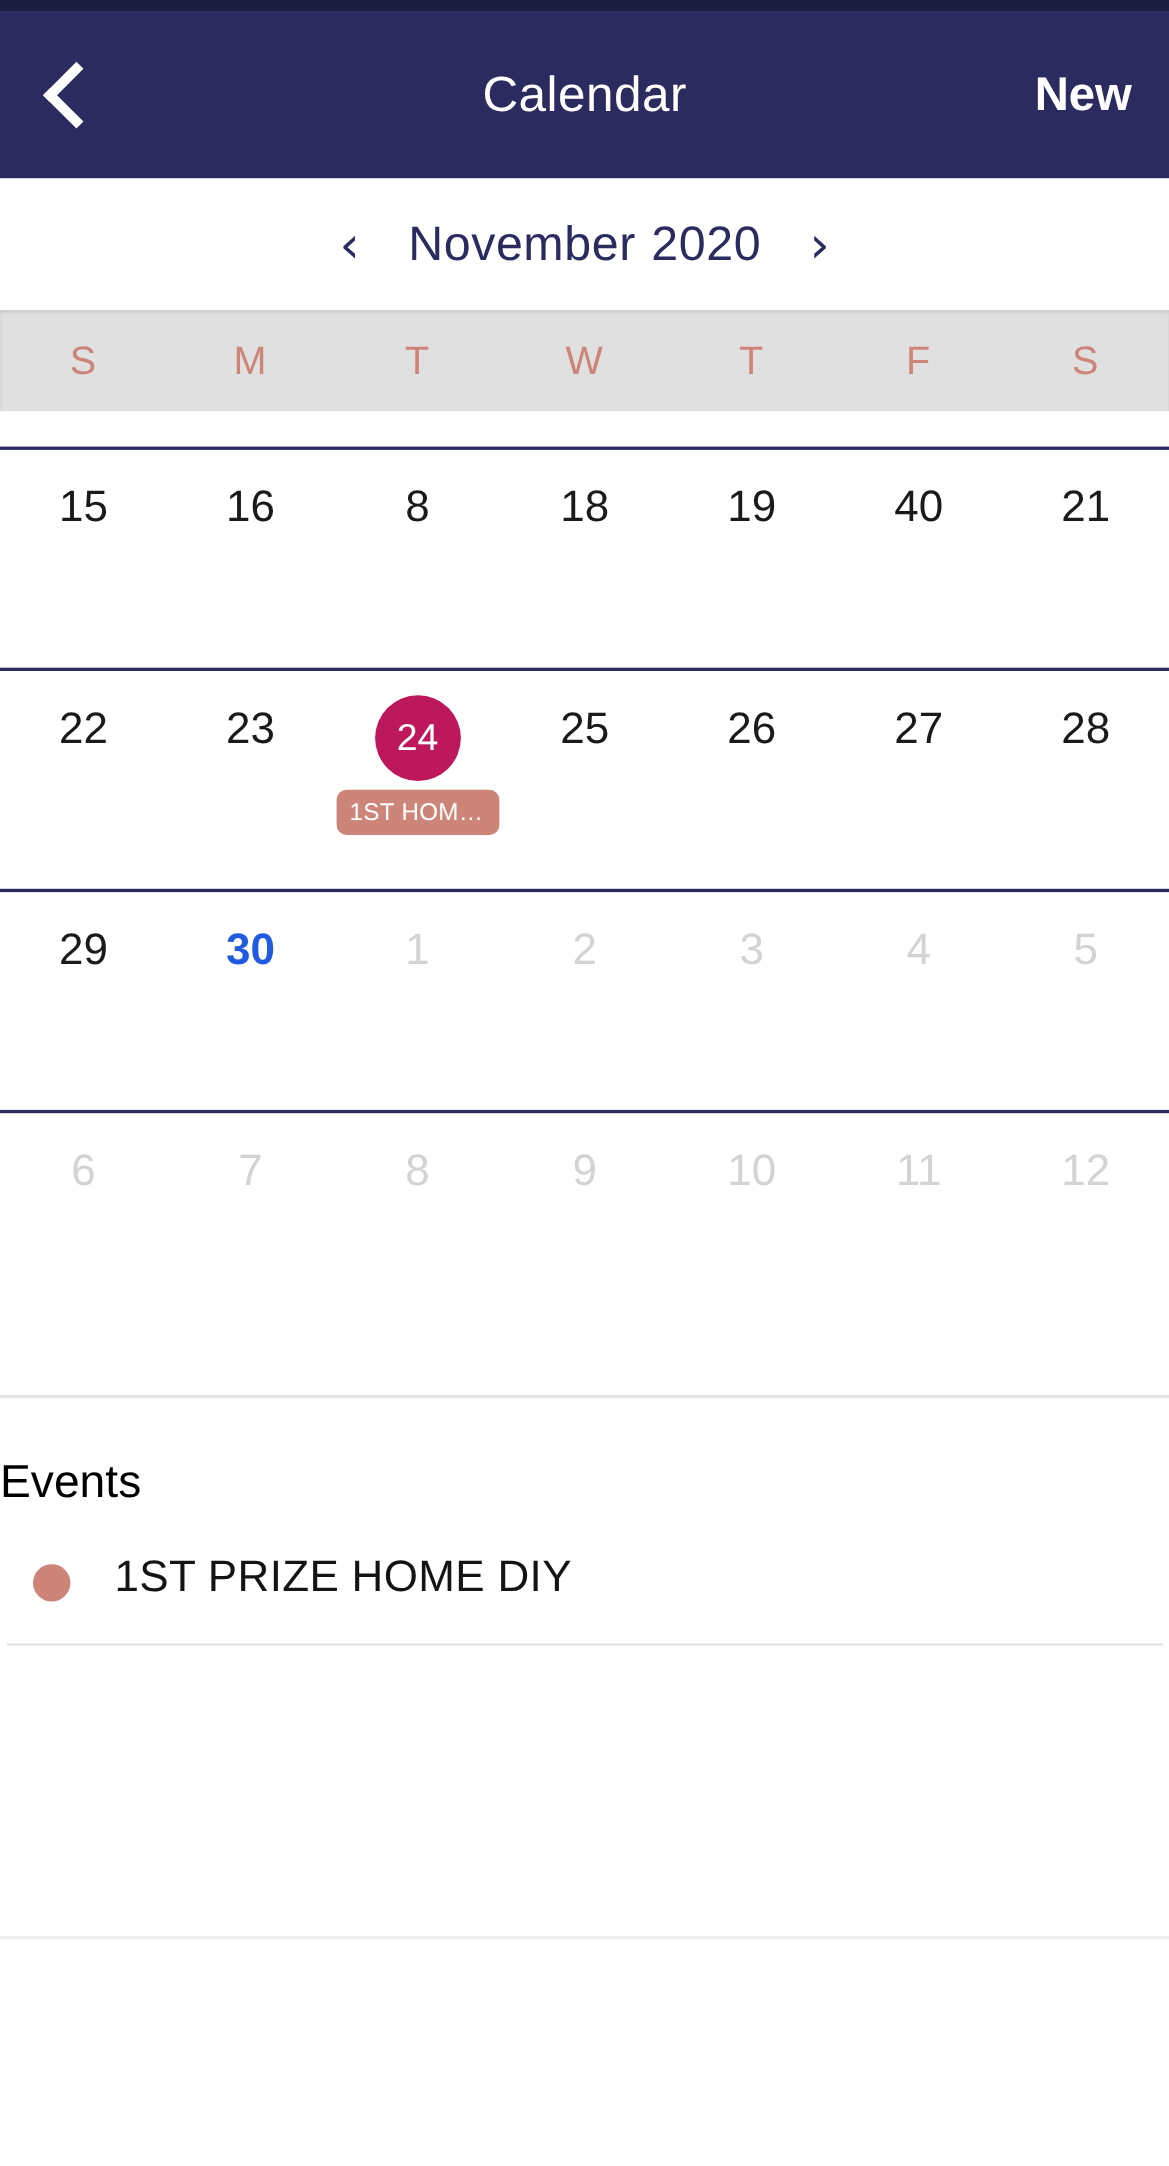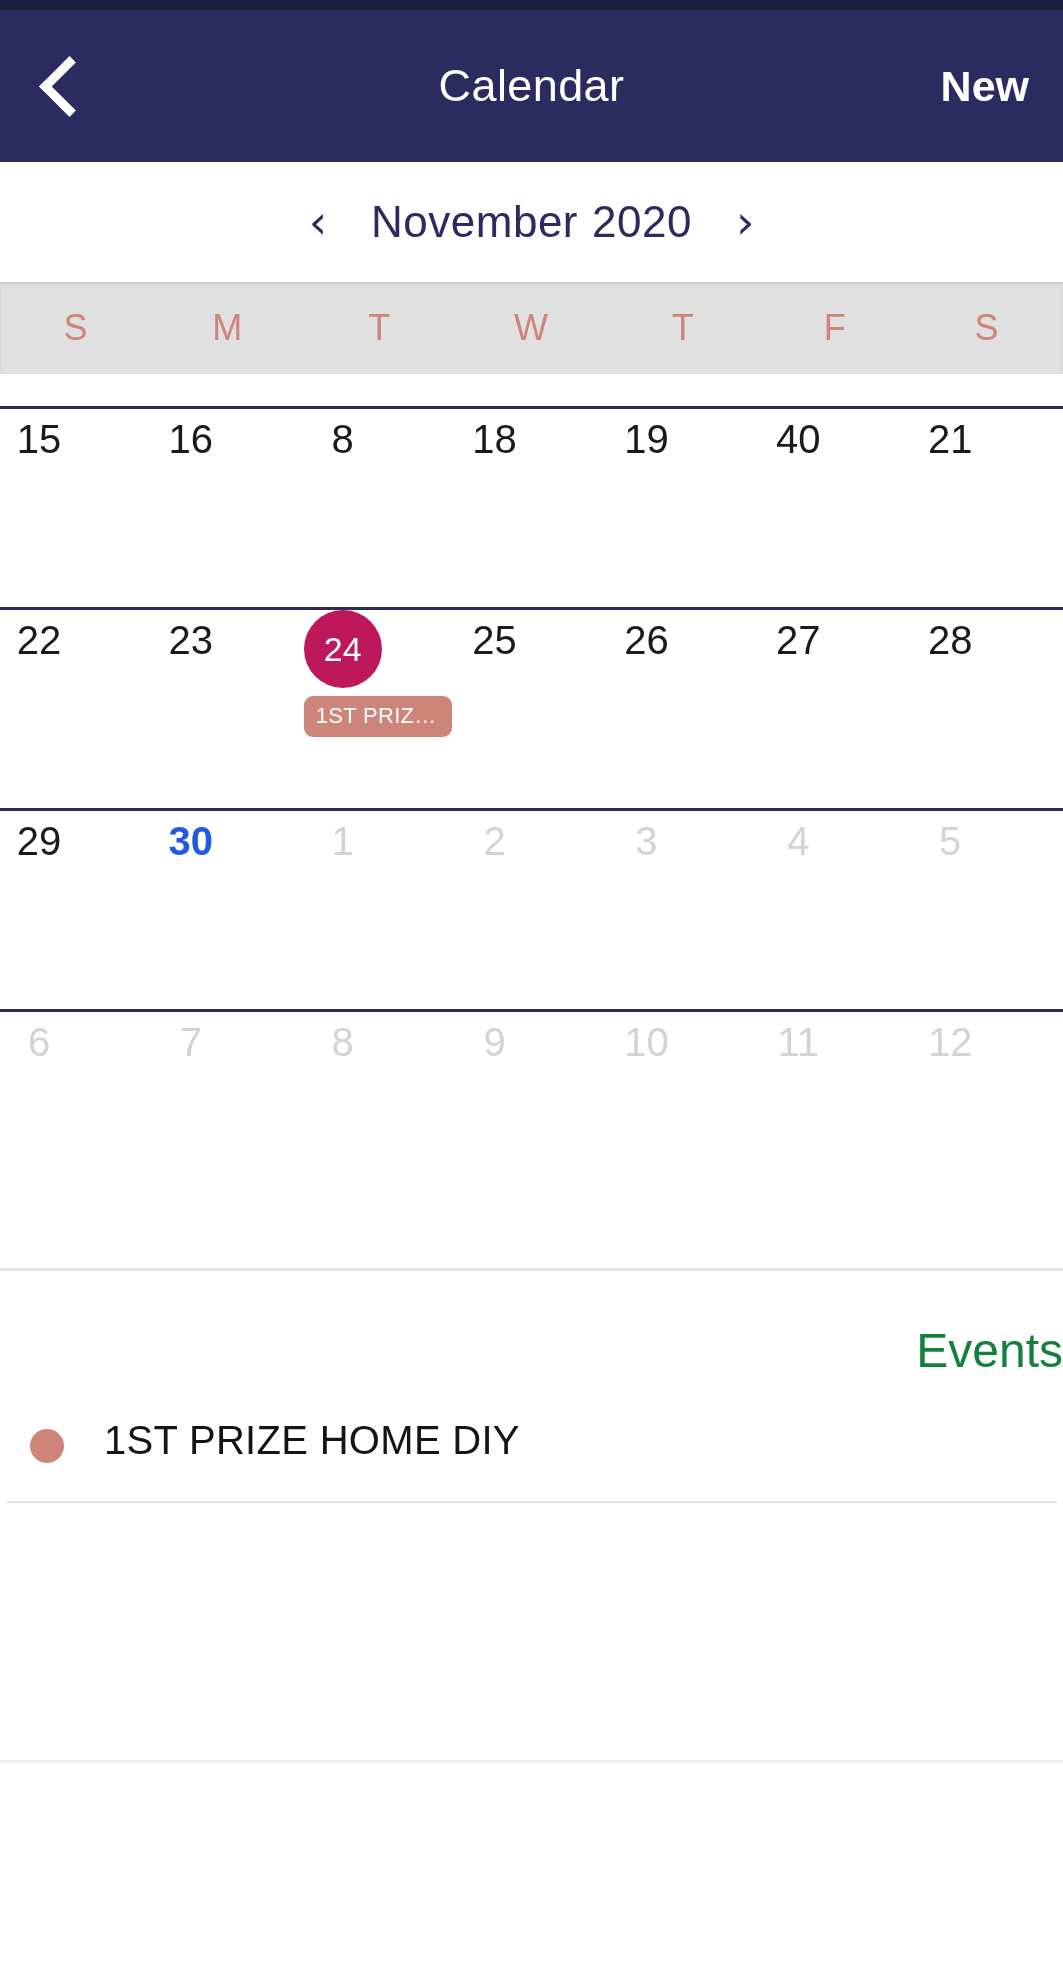--- a/index.html
+++ b/index.html
@@ -130,21 +130,22 @@
     border-top: 3px solid #2b2b60;
     height: 198px;
     display: grid;
     grid-template-columns: repeat(7, 1fr);
   }
   .week.first { border-top: 3px solid #2b2b60; }
   .daycell {
     position: relative;
     display: flex;
     flex-direction: column;
-    align-items: flex-start;
+    align-items: center;
+    padding-top: 22px;
     cursor: pointer;
   }
   .daynum {
     font-size: 40px;
     color: #1a1a1a;
     line-height: 60px;
     height: 60px;
     width: 78px;
     text-align: center;
   }
@@ -178,23 +179,23 @@
     flex: 1 1 auto;
     display: flex;
     flex-direction: column;
     background: #ffffff;
   }
   .events-divider-top {
     border-top: 3px solid #e4e4e4;
     margin-top: 58px;
   }
   .events-title {
-    text-align: right;
-    color: #15803d;
-    font-size: 48px;
+    text-align: left;
+    color: #000000;
+    font-size: 42px;
     padding: 52px 0 0 0;
   }
   .event-row {
     display: flex;
     align-items: flex-end;
     padding: 40px 0 38px 30px;
     cursor: pointer;
   }
   .event-dot {
     width: 34px;
@@ -277,21 +278,21 @@
       </div>
       <div class="week">
         <div class="daycell">
           <div class="daynum">22</div>
         </div>
         <div class="daycell">
           <div class="daynum">23</div>
         </div>
         <div class="daycell selected">
           <div class="daynum">24</div>
-          <div class="event-chip">1ST PRIZE...</div>
+          <div class="event-chip">1ST HOME...</div>
         </div>
         <div class="daycell">
           <div class="daynum">25</div>
         </div>
         <div class="daycell">
           <div class="daynum">26</div>
         </div>
         <div class="daycell">
           <div class="daynum">27</div>
         </div>

